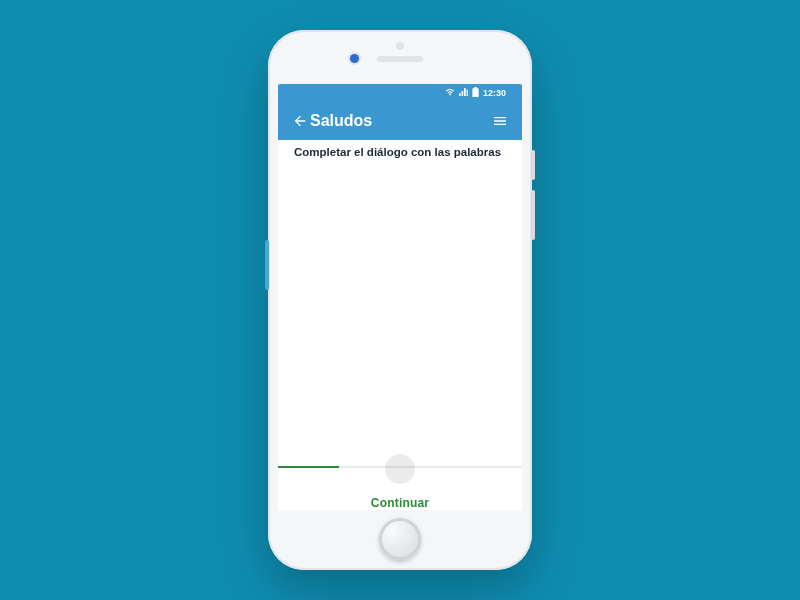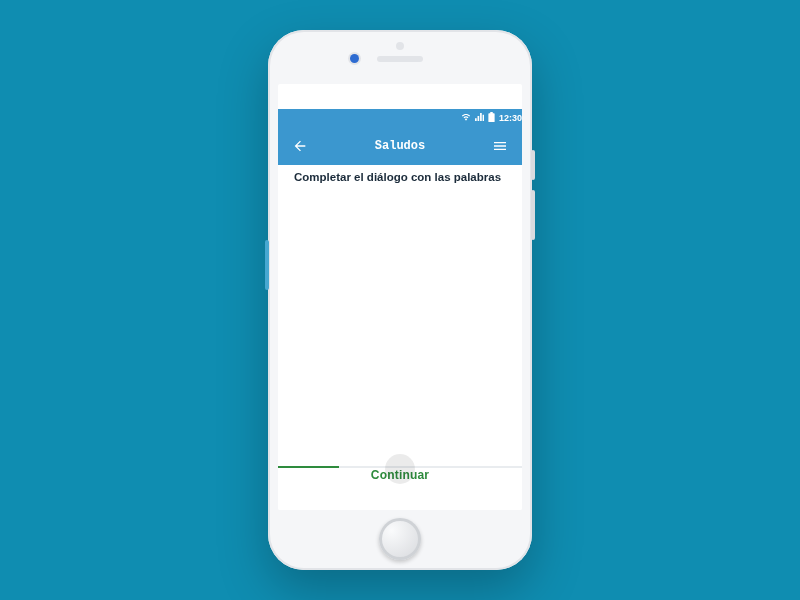--- a/index.html
+++ b/index.html
@@ -69,43 +69,41 @@
     display: flex;
     flex-direction: column;
     position: relative;
   }
   .status-bar {
     height: 18px;
     background: #3b97cf;
     display: flex;
     align-items: center;
     justify-content: flex-end;
-    padding: 0 0;
+    padding: 0 16px;
     gap: 4px;
     color: #fff;
     font-size: 9px;
     font-weight: 600;
-    margin-top: 25px;
   }
   .status-bar svg { fill: #fff; }
   .app-bar {
     height: 38px;
     background: #3b97cf;
     display: flex;
     align-items: center;
     justify-content: space-between;
     padding: 0 12px;
     color: #fff;
   }
   .app-bar-title {
-    font-size: 12px;
+    font-size: 16px;
     font-weight: 700;
-    text-align: center;
+    text-align: left;
     flex: 1;
-    font-family: Liberation Mono, monospace;
   }
   .icon-btn {
     width: 20px; height: 20px;
     display: flex; align-items: center; justify-content: center;
     cursor: pointer;
   }
   .content {
     flex: 1;
     background: #fff;
     padding: 6px 16px;
@@ -122,21 +120,21 @@
   }
   .progress-fill {
     position: absolute;
     left: 0; top: 0; bottom: 0;
     width: 25%;
     background: #2e8b3d;
   }
   .footer {
     height: 42px;
     display: flex;
-    align-items: flex-start;
+    align-items: flex-end;
     justify-content: center;
     background: #fff;
     position: relative;
   }
   .continue-btn {
     font-size: 12px;
     font-weight: 800;
     color: #2e8b3d;
     background: transparent;
     border: none;

